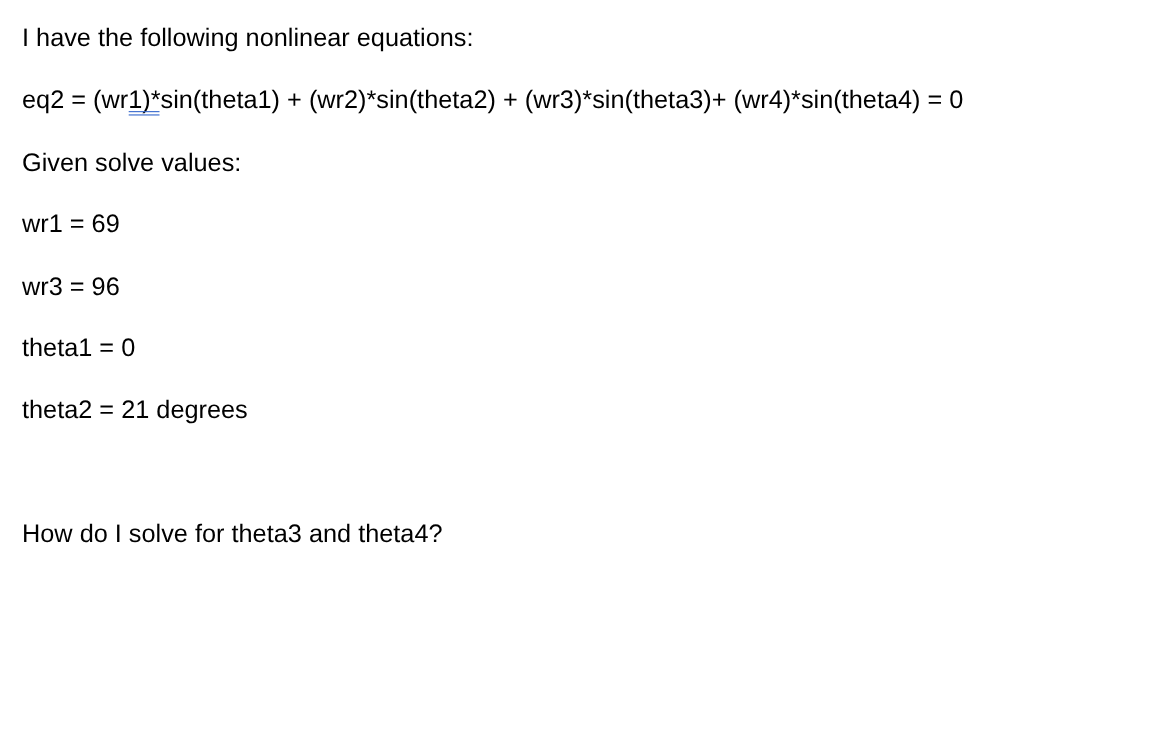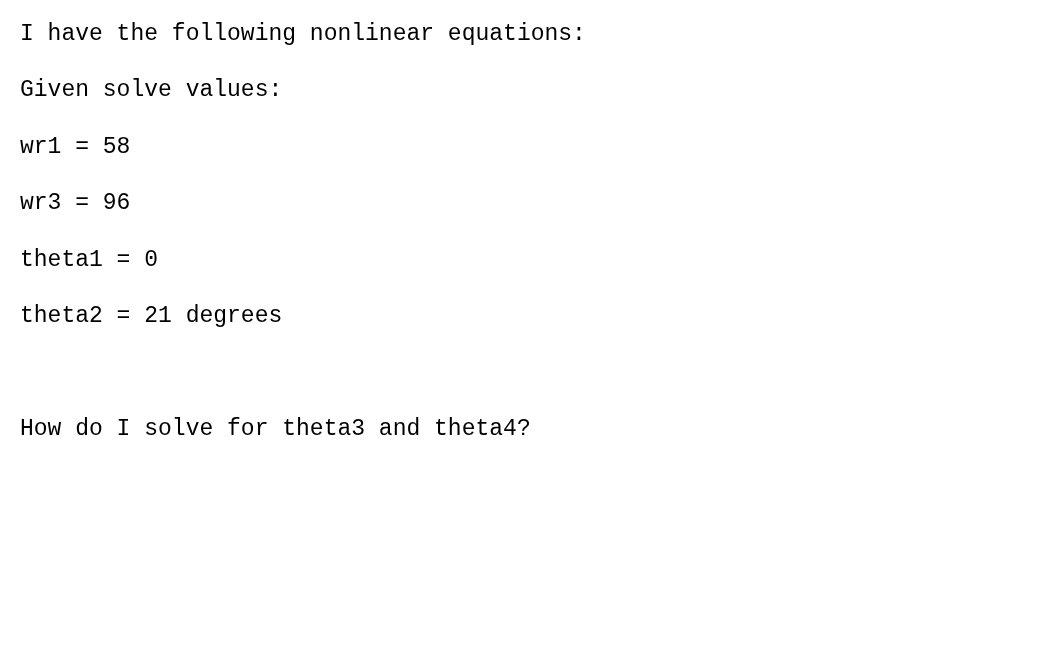--- a/index.html
+++ b/index.html
@@ -17,21 +17,20 @@
   .page {
     padding: 6px 0 0 20px;
     font-size: 23px;
   }
   p.line {
     margin: 0;
     height: 56.4px;
     line-height: 56.4px;
     white-space: nowrap;
     letter-spacing: 0;
-    font-family: Liberation Mono, monospace;
   }
   
   .grammar-flag {
     position: relative;
   }
   .grammar-flag::after {
     content: "";
     position: absolute;
     left: 0;
     right: 1px;
@@ -42,24 +41,25 @@
   }
 </style>
 </head>
 <body>
 
 <div class="page">
 
   <p class="line">I have the following nonlinear equations:</p>
 
 
+  <p class="line"><span>eq2 = (wr</span><span class="grammar-flag">1)*</span><span>sin(theta1) + (wr2)*sin(theta2) + (wr3)*sin(theta3)+ (wr4)*sin(theta4) = 0</span></p>
 
   <p class="line">Given solve values:</p>
 
-  <p class="line">wr1 = 58</p>
+  <p class="line">wr1 = 69</p>
 
 
   <p class="line">wr3 = 96</p>
 
 
   <p class="line">theta1 = 0</p>
 
   <p class="line">theta2 = 21 degrees</p>
 
   <p class="line"></p>

